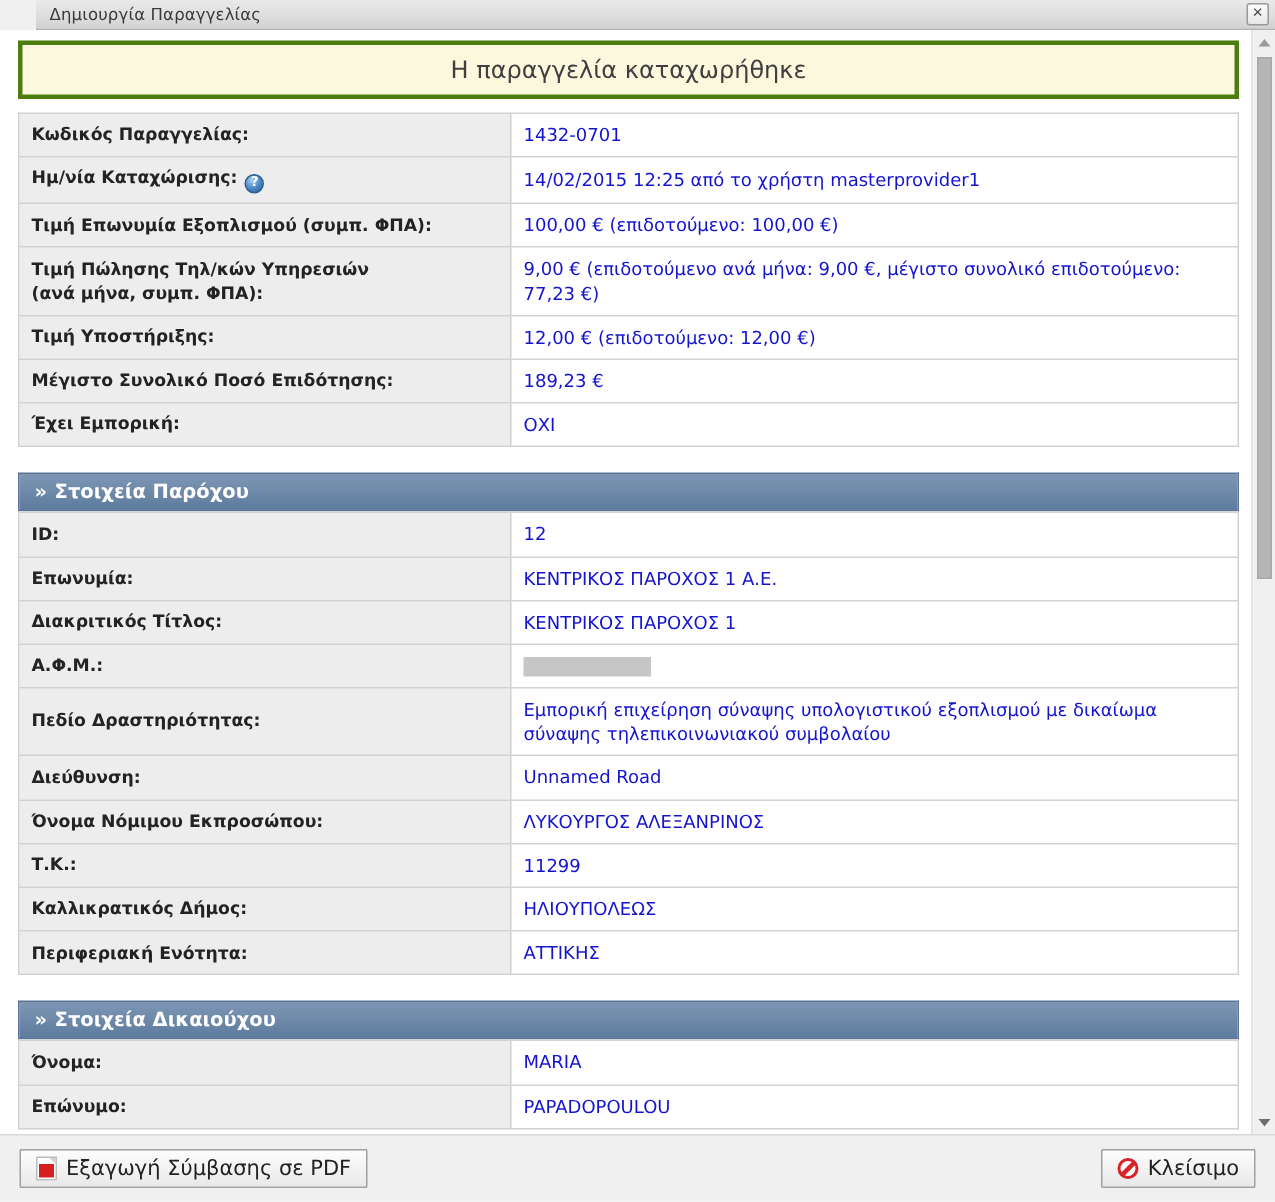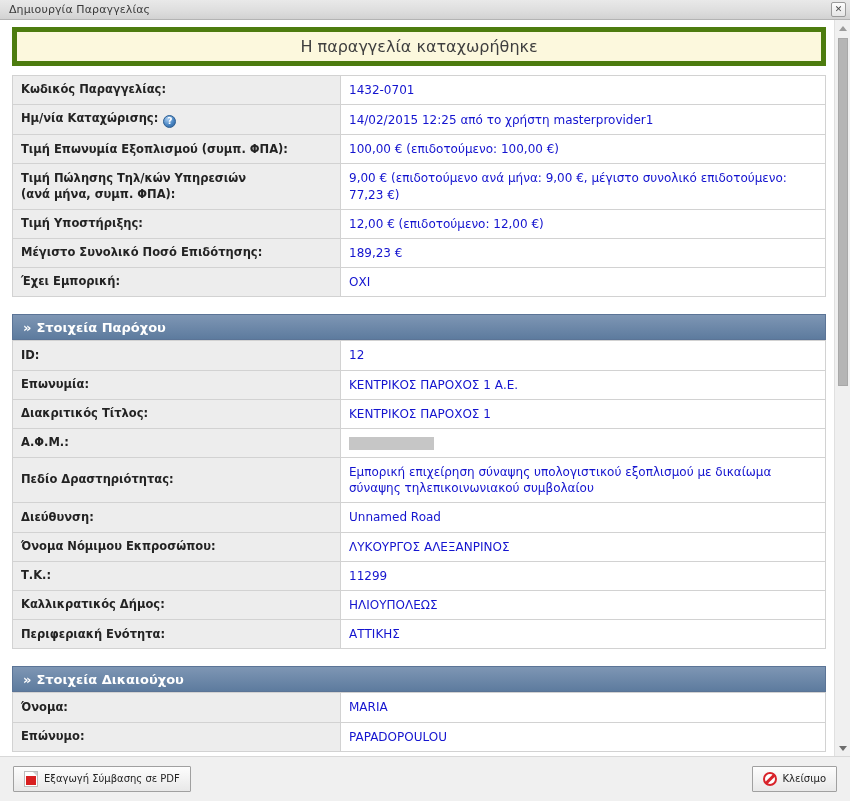--- a/index.html
+++ b/index.html
@@ -28,20 +28,21 @@
   
   .titlebar {
     height: 20px;
     min-height: 20px;
     background: linear-gradient(to bottom, #e9e9e9 0%, #dedede 55%, #d2d2d2 100%);
     border-bottom: 1px solid #b3b3b3;
     display: flex;
     align-items: center;
     position: relative;
     box-sizing: border-box;
+    margin-left: 24px;
   }
   .titlebar-text {
     font-size: 11px;
     color: #3a3a3a;
     padding-left: 9px;
     white-space: nowrap;
     letter-spacing: 0.1px;
   }
   .titlebar-close {
     position: absolute;
@@ -78,21 +79,21 @@
     background: #ffffff;
   }
   .inner {
     padding: 7px 8px 0 12px;
     box-sizing: border-box;
   }
 
   
   .banner {
     background: #fcf8dd;
-    border: 5px solid #4d7c0f;
+    border: 3px solid #4d7c0f;
     height: 39px;
     display: flex;
     align-items: center;
     justify-content: center;
     box-sizing: border-box;
     margin-bottom: 9px;
   }
   .banner-text {
     font-size: 16px;
     color: #3f3f3f;
@@ -223,21 +224,21 @@
     padding: 0 13px;
     box-sizing: border-box;
   }
   .btn {
     display: inline-flex;
     align-items: center;
     gap: 6px;
     border: 1px solid #a0a0a0;
     background: linear-gradient(to bottom, #fdfdfd 0%, #f3f3f3 48%, #e8e8e8 100%);
     padding: 5px 10px;
-    font-size: 10px;
+    font-size: 14px;
     color: #222;
     cursor: pointer;
     box-sizing: border-box;
     border-radius: 1px;
     line-height: 1;
     height: 26px;
   }
   .pdf-icon {
     width: 12px; height: 14px;
     background: #ffffff;

